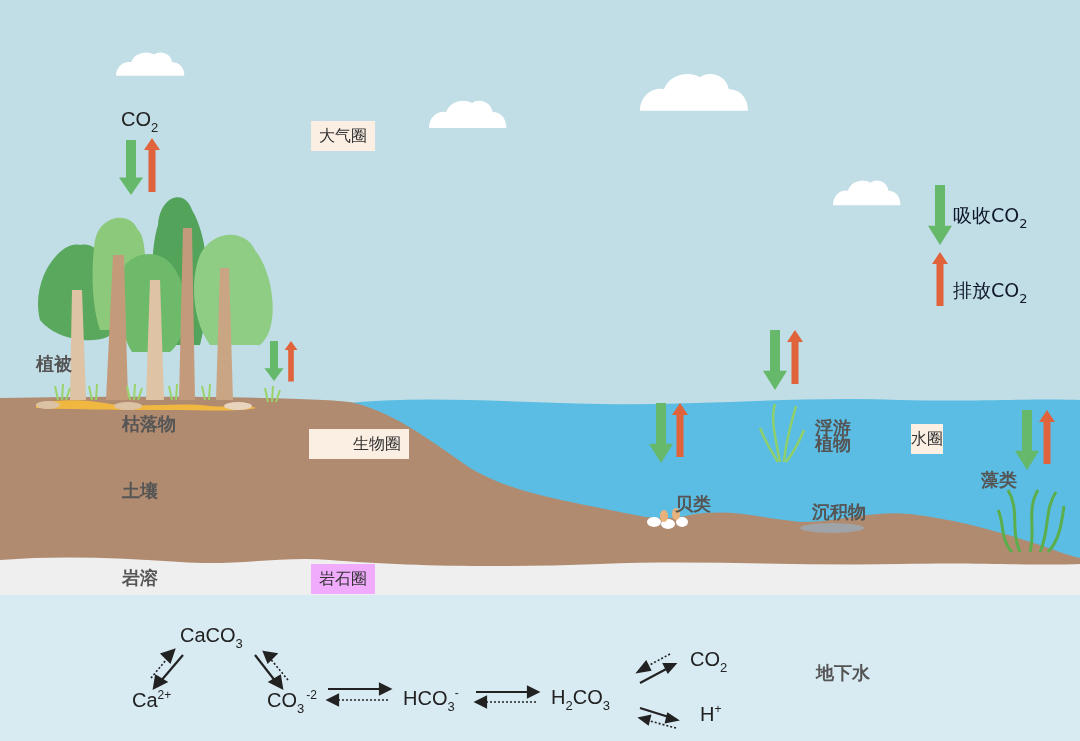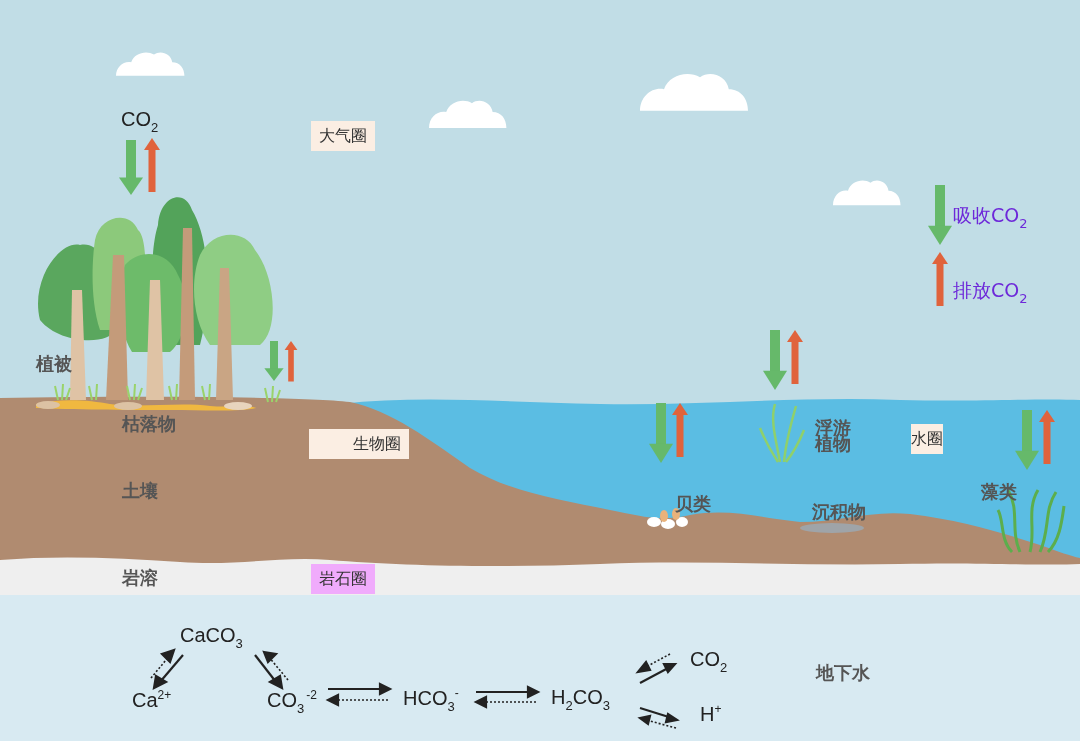--- a/index.html
+++ b/index.html
@@ -5,21 +5,21 @@
   html, body { margin:0; padding:0; }
   body { width:1080px; height:741px; overflow:hidden; background:#c1dde6; font-family:"DejaVu Sans","Liberation Sans",sans-serif; }
   #scene { position:absolute; left:0; top:0; width:1080px; height:741px; }
   .sphere-tag { position:absolute; padding:2px 8px; font-size:16px; color:#333; line-height:26px; }
   .sphere-tag.light { background:#fbeee3; }
   .sphere-tag.tan { background:#f0abfc; }
   .label-sm { position:absolute; font-size:18px; color:#555; font-weight:bold; line-height:16px; }
   .chem { position:absolute; font-size:20px; color:#222; font-family:"Liberation Sans","DejaVu Sans",sans-serif; white-space:nowrap; }
   .chem sub { font-size:13px; vertical-align:-6px; }
   .chem sup { font-size:12px; vertical-align:8px; }
-  .legend-text { position:absolute; font-size:19px; color:#6d28d9; white-space:nowrap; }
+  .legend-text { position:absolute; font-size:19px; color:#0f172a; white-space:nowrap; }
   .legend-text sub { font-size:13px; vertical-align:-6px; }
 </style>
 </head>
 <body>
 
 <svg id="scene" viewBox="0 0 1080 741" xmlns="http://www.w3.org/2000/svg">
   <defs>
     <g id="cloud">
       <path d="M0,34 C0,22 10,14 20,16 C24,4 40,0 50,6 C58,0 72,4 74,16 C84,16 90,24 90,34 Z" fill="#ffffff"></path>
     </g>
@@ -203,21 +203,21 @@
 
 <div class="label-sm" style="left:36px;top:356px;">植被</div>
 <div class="label-sm" style="left:122px;top:416px;">枯落物</div>
 <div class="label-sm" style="left:122px;top:483px;">土壤</div>
 <div class="label-sm" style="left:122px;top:570px;">岩溶</div>
 
 <div class="label-sm" style="left:657px;top:496px;margin-left:18px;">贝类</div>
 <div class="label-sm" style="left:815px;top:420px;">浮游</div>
 <div class="label-sm" style="left:815px;top:436px;">植物</div>
 <div class="label-sm" style="left:812px;top:504px;">沉积物</div>
-<div class="label-sm" style="left:981px;top:484px;">藻类</div>
+<div class="label-sm" style="left:981px;top:472px;">藻类</div>
 <div class="label-sm" style="left:816px;top:665px;">地下水</div>
 
 <div class="chem" style="left:180px;top:624px;">
   <span>CaCO</span><sub>3</sub>
 </div>
 <div class="chem" style="left:108px;top:688px;margin-left:24px;">
   <span>Ca</span><sup>2+</sup>
 </div>
 <div class="chem" style="left:267px;top:688px;">
   <span>CO</span><sub>3</sub><sup style="margin-left:2px;">-2</sup>

